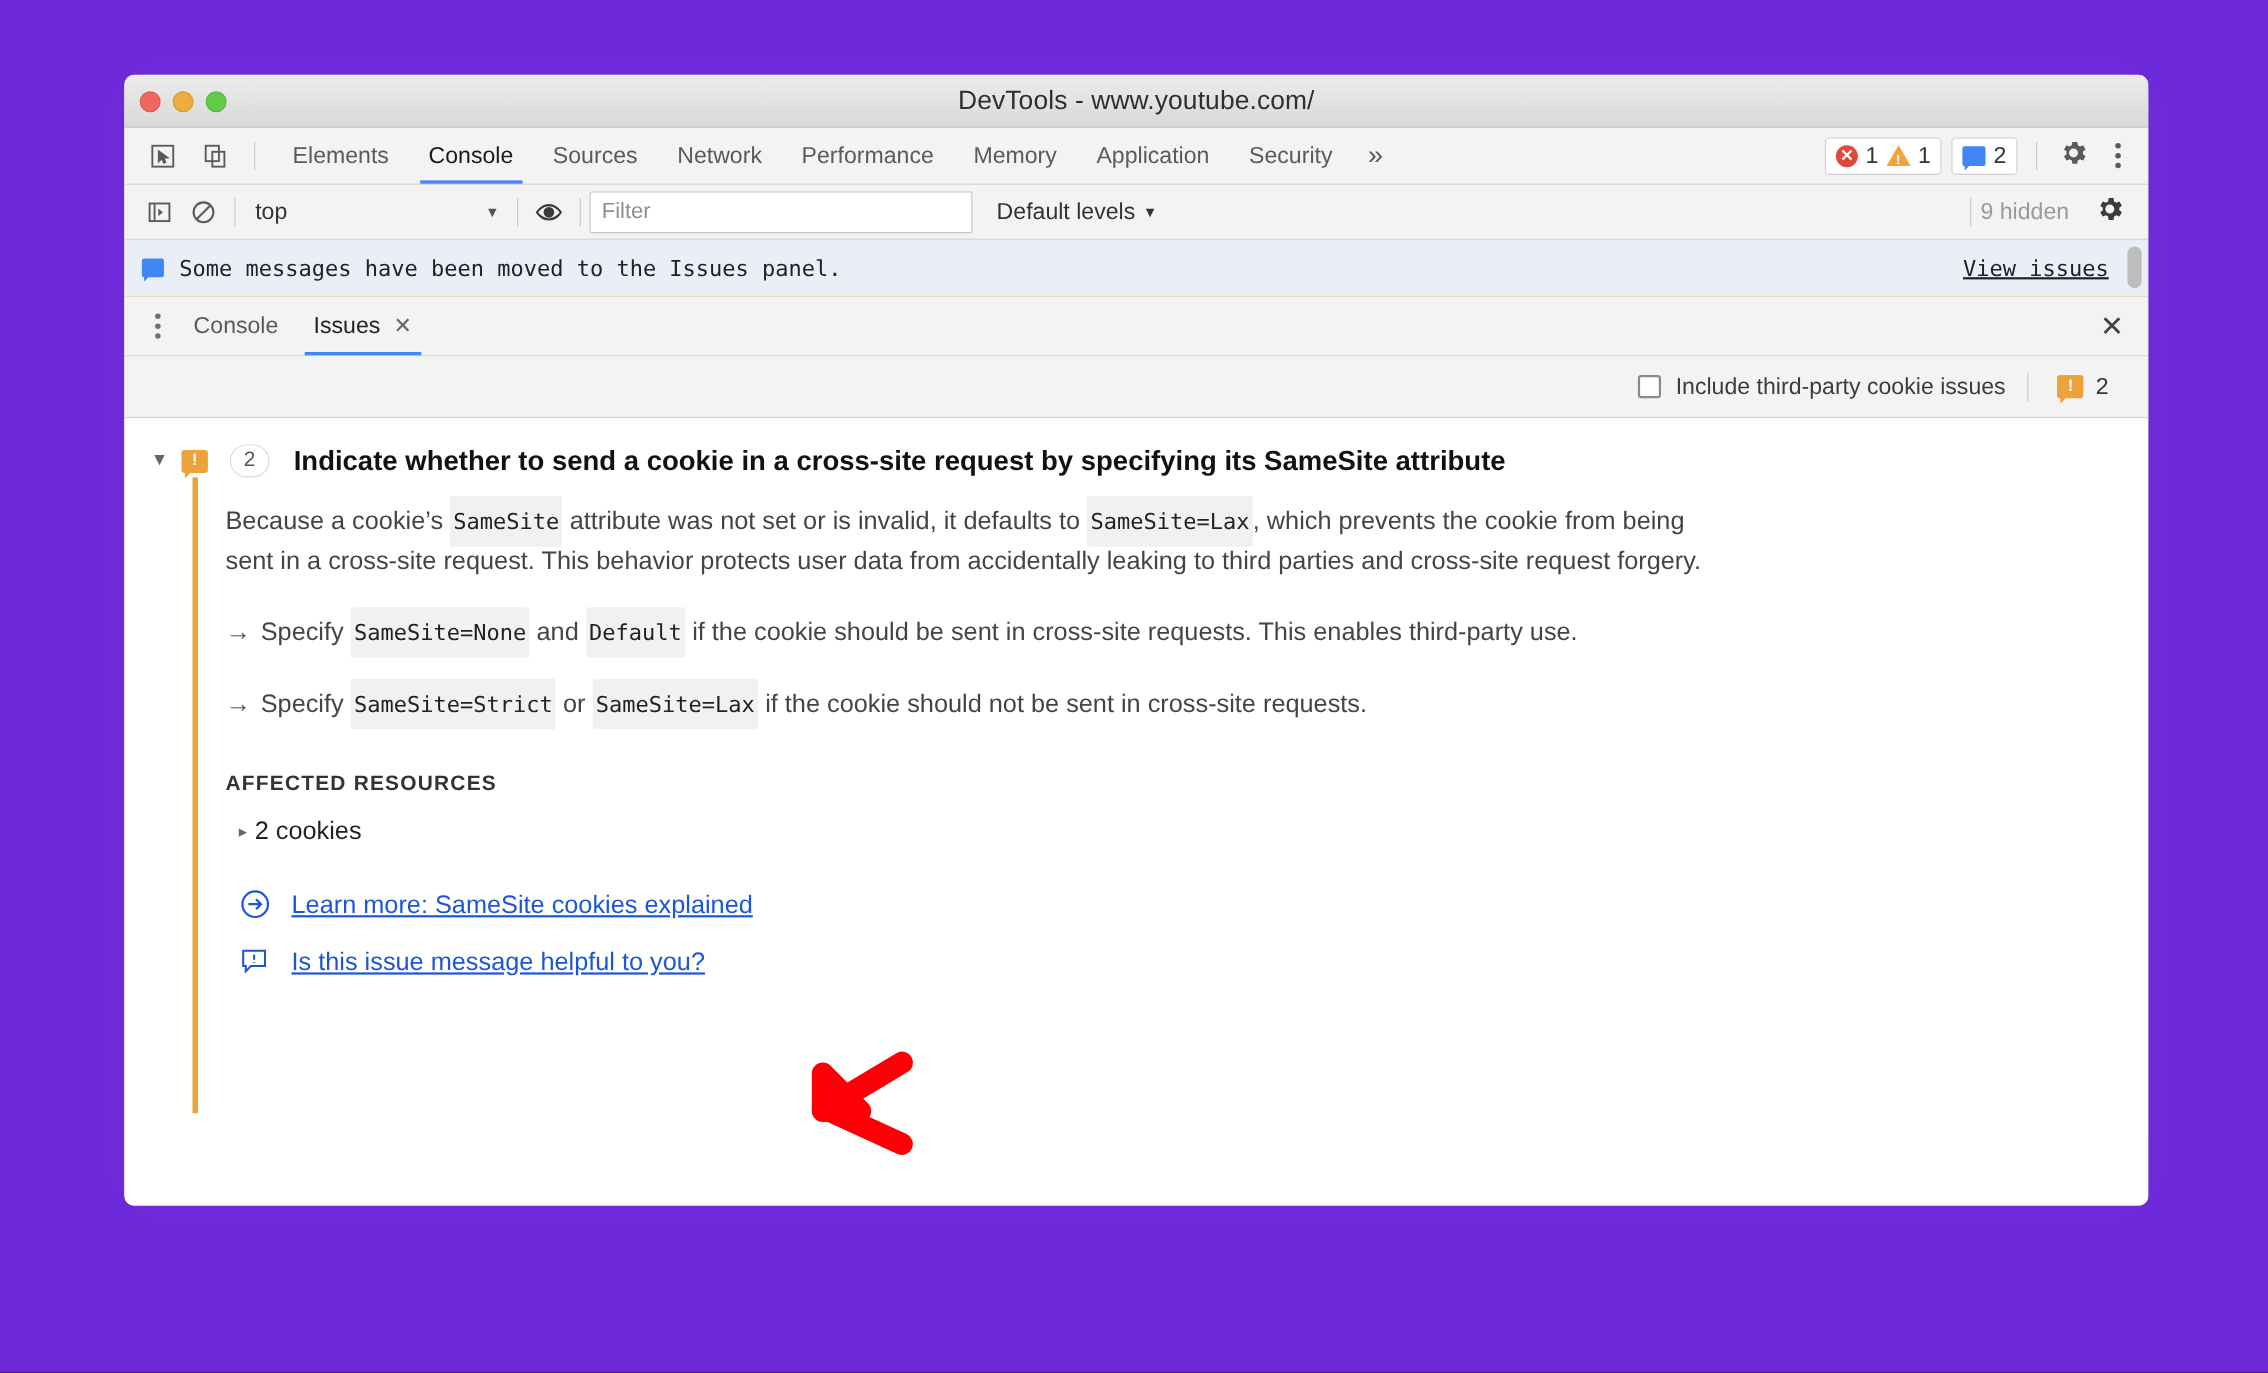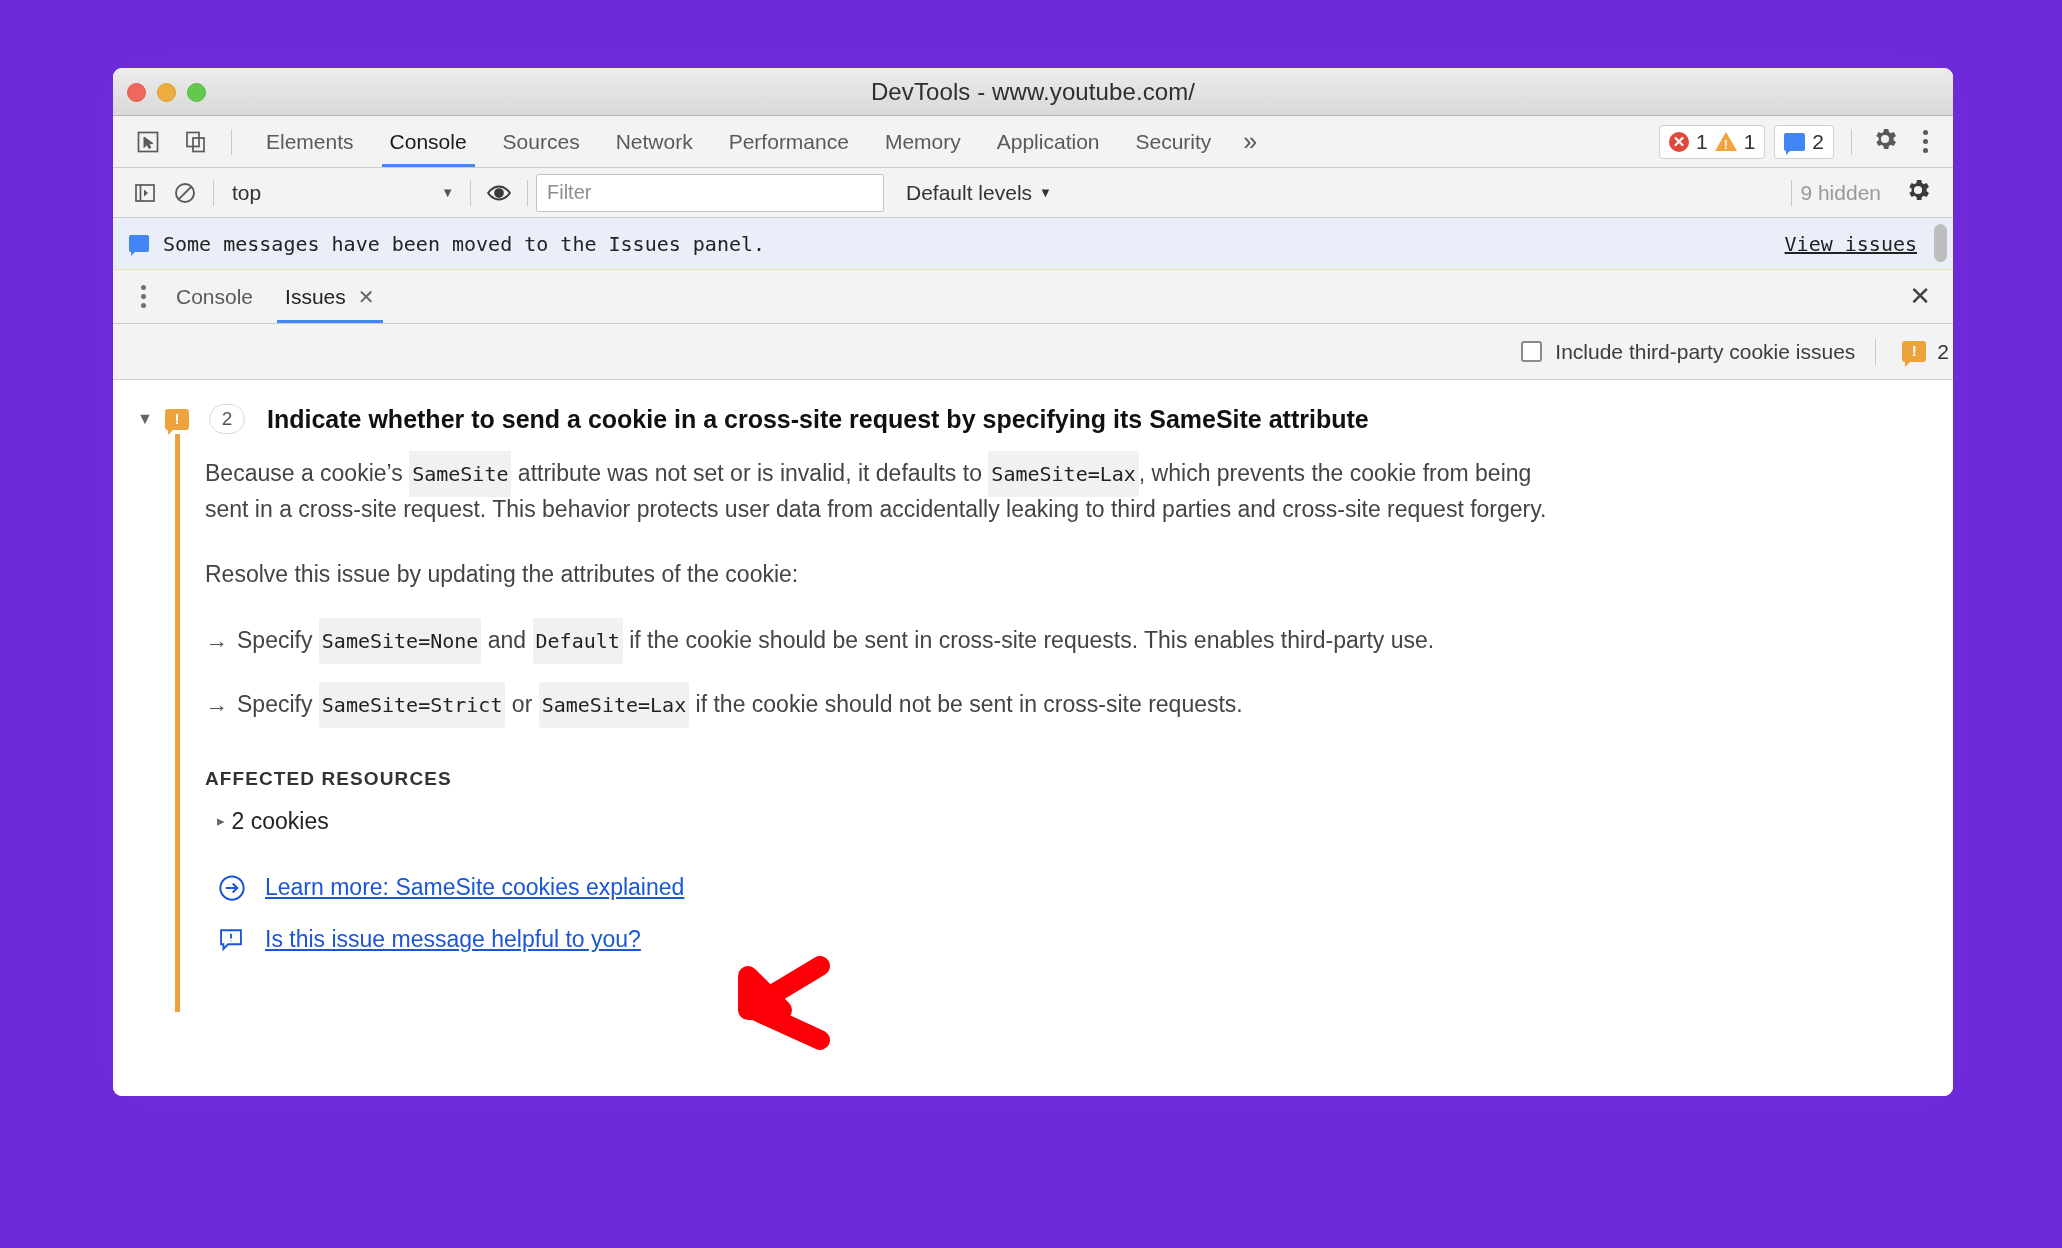--- a/index.html
+++ b/index.html
@@ -135,21 +135,21 @@
   .dtab.active { color: #222; }
   .dtab.active::after {
     content: ""; position: absolute; left: 8px; right: 8px; bottom: 0; height: 3px; background: #4285f4;
   }
   .dtab .x { font-size: 20px; color: #666; }
   .drawer-close { margin-left: auto; display: flex; align-items: center; padding: 0 22px; font-size: 26px; color: #444; }
 
   
   .issues-filter {
     height: 56px; background: #f3f3f3; border-bottom: 1px solid #d3d3d3;
-    display: flex; align-items: center; justify-content: flex-end; padding-right: 4px;
+    display: flex; align-items: center; justify-content: flex-end; padding-right: 36px;
   }
   .chk-wrap { display: flex; align-items: center; gap: 13px; font-size: 21px; color: #3c3c3c; }
   .chk-box { width: 21px; height: 21px; border: 2px solid #8a8a8a; border-radius: 3px; background: #fff; }
   .ifilter-div { width: 1px; height: 26px; background: #c8c8c8; margin: 0 20px; }
   .issue-badge-sm { display: flex; align-items: center; gap: 11px; font-size: 21px; color: #333; }
 
   
   .issues-body { background: #fff; height: 100%; position: relative; }
   .issue-header { display: flex; align-items: center; padding: 24px 0 0 18px; }
   .disclosure { width: 28px; font-size: 16px; color: #666; text-align: center; }
@@ -363,21 +363,20 @@
         <span class="issue-icon"></span>
         <span class="issue-count">2</span>
         <span class="issue-title">Indicate whether to send a cookie in a cross-site request by specifying its SameSite attribute</span>
       </div>
 
       <div class="issue-detail">
         <span class="orange-rail"></span>
 
         <p class="para"><span>Because a cookie’s </span><code class="inl">SameSite</code><span> attribute was not set or is invalid, it defaults to </span><code class="inl">SameSite=Lax</code><span>, which prevents the cookie from being sent in a cross-site request. This behavior protects user data from accidentally leaking to third parties and cross-site request forgery.</span></p>
 
-        <p class="para">Resolve this issue by updating the attributes of the cookie:</p>
 
         <div class="arrow-item">
           <span class="ar">→</span>
           <span><span>Specify </span><code class="inl">SameSite=None</code><span> and </span><code class="inl">Default</code><span> if the cookie should be sent in cross-site requests. This enables third-party use.</span></span>
         </div>
 
         <div class="arrow-item">
           <span class="ar">→</span>
           <span><span>Specify </span><code class="inl">SameSite=Strict</code><span> or </span><code class="inl">SameSite=Lax</code><span> if the cookie should not be sent in cross-site requests.</span></span>
         </div>

